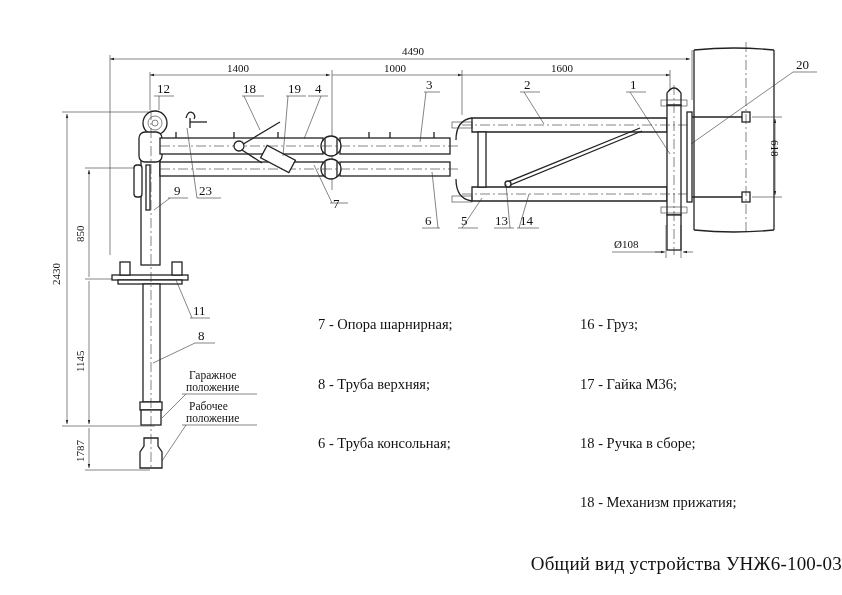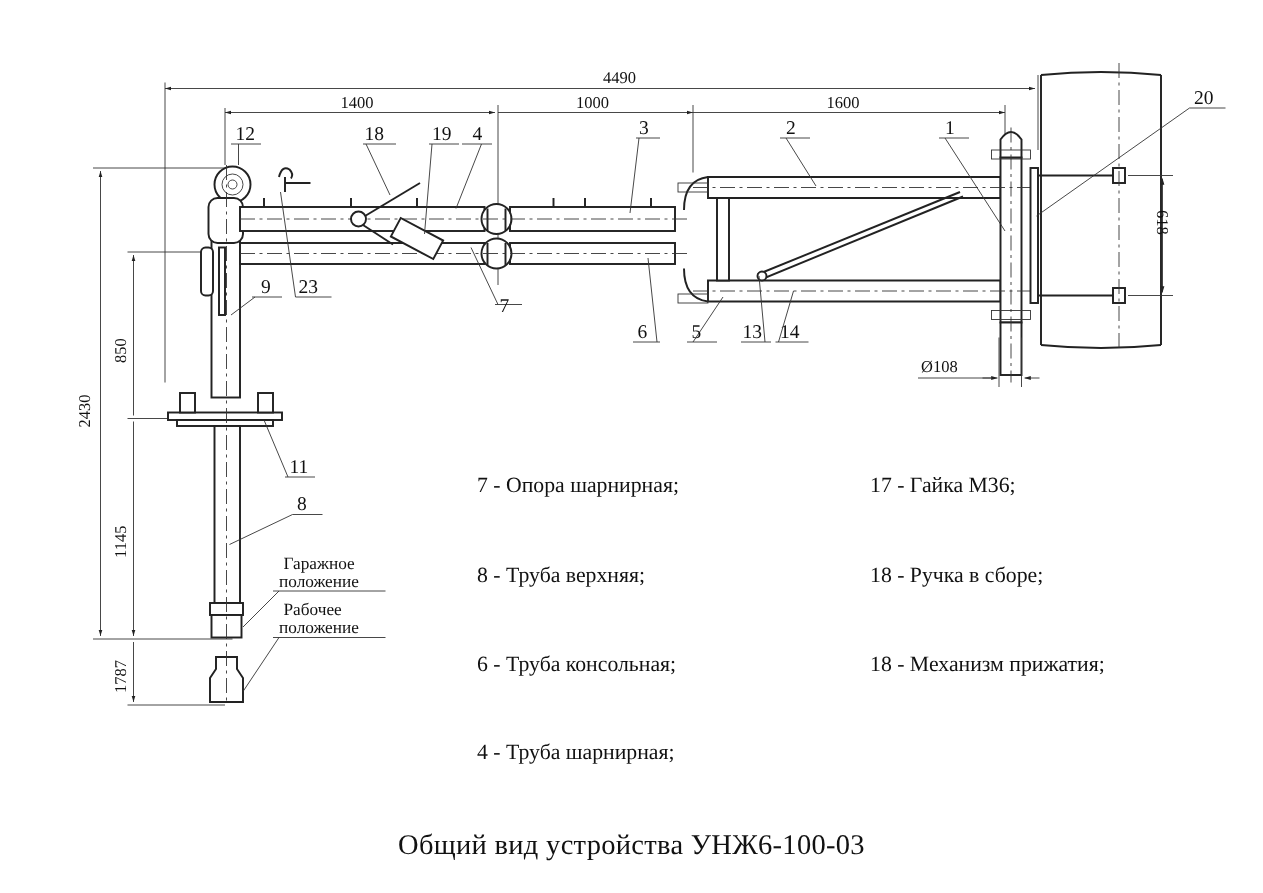--- a/index.html
+++ b/index.html
@@ -8,21 +8,21 @@
   svg { position:absolute; left:0; top:0; }
   .ln { stroke:#222; stroke-width:1.3; fill:none; }
   .thin { stroke:#333; stroke-width:0.6; fill:none; }
   .cl { stroke:#333; stroke-width:0.6; fill:none; stroke-dasharray:10 3 2 3; }
   .fill { fill:#fff; stroke:#222; stroke-width:1.3; }
   .dim { font-family:"Liberation Serif", serif; font-size:11px; fill:#111; }
   .callout { font-family:"Liberation Serif", serif; font-size:13px; fill:#111; }
   .pos { font-family:"Liberation Serif", serif; font-size:11.5px; fill:#111; }
   .legend { position:absolute; font-size:14.5px; line-height:19.7px; white-space:pre; }
   .legend div { height:19.7px; }
-  #title { position:absolute; left:0; width:842px; top:553px; text-align:center;
+  #title { position:absolute; left:0; width:842px; top:553px; text-align:right;
            font-size:19px; letter-spacing:0.2px; }
 </style>
 </head>
 <body>
 
 <svg width="842" height="595" viewBox="0 0 842 595">
   <defs>
     <marker id="arr" viewBox="0 0 10 10" refX="10" refY="5" markerWidth="7" markerHeight="7" orient="auto-start-reverse">
       <path d="M0,2 L10,5 L0,8 z" fill="#222"></path>
     </marker>
@@ -205,32 +205,32 @@
     <text class="pos" x="186" y="391">положение</text>
     <text class="pos" x="189" y="410">Рабочее</text>
     <text class="pos" x="186" y="422">положение</text>
   </g>
 </svg>
 
 <div class="legend" style="left:318px; top:276px;">
   <div>7 - Опора шарнирная;</div>
   <div>8 - Труба верхняя;</div>
   <div>6 - Труба консольная;</div>
-  <div>4 - Труба шарнирная;</div>
   
   
   
   
   
   
   
   
 </div>
 
 <div class="legend" style="left:580px; top:276px;">
+  <div>16 - Груз;</div>
   <div>17 - Гайка М36;</div>
   <div>18 - Ручка в сборе;</div>
   <div>18 - Механизм прижатия;</div>
   
   
   
   
   
   
   

